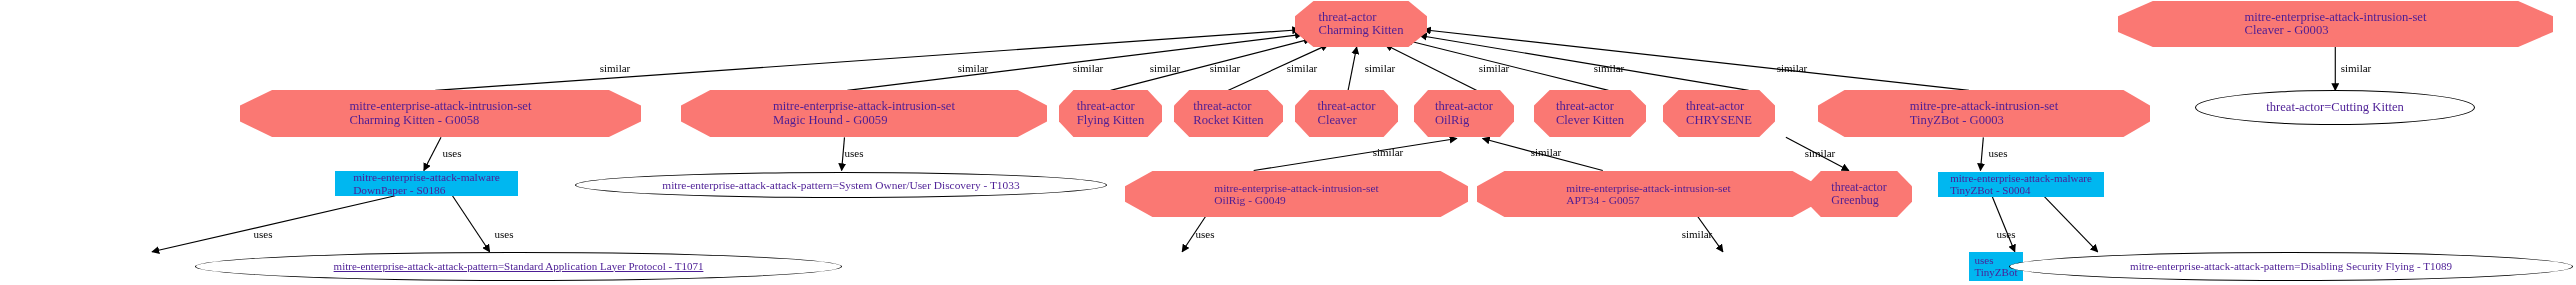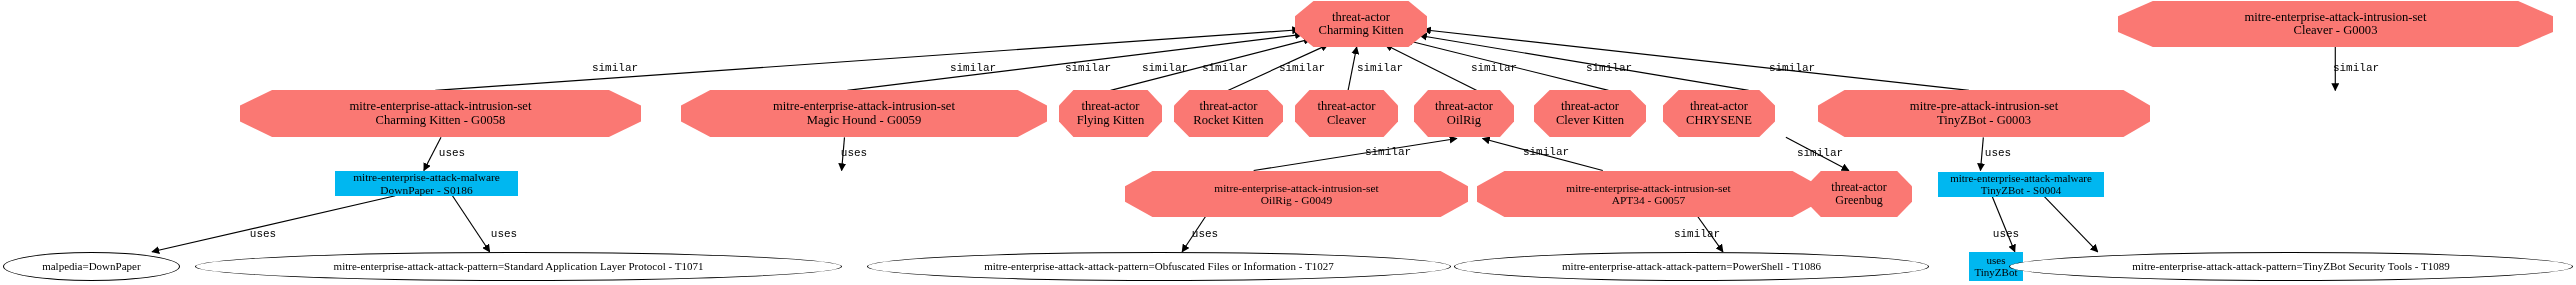--- a/index.html
+++ b/index.html
@@ -23,35 +23,35 @@
     height: 285px;
     pointer-events: none;
   }
   svg.edge-layer line, svg.edge-layer path.edge-line {
     stroke: #000000;
     stroke-width: 2;
     fill: none;
   }
   .edge-label {
     position: absolute;
-    font-family: Liberation Mono, monospace;
+    font-family: Liberation Serif, serif;
     font-size: 11px;
     color: #000000;
     white-space: nowrap;
     transform: translate(-50%, -50%);
     line-height: 1;
   }
   .node {
     position: absolute;
     box-sizing: border-box;
     display: flex;
     align-items: center;
     justify-content: center;
-    text-align: center;
-    color: #000000;
+    text-align: left;
+    color: #4c1d95;
     line-height: 1.08;
     white-space: pre-line;
   }
   .node-oct {
     background: #fa7873;
     clip-path: polygon(
       14% 0%, 86% 0%, 100% 33%, 100% 67%,
       86% 100%, 14% 100%, 0% 67%, 0% 33%);
   }
   .node-oct-wide {
@@ -190,26 +190,32 @@
   <div class="node node-oct" style="left:1663px; top:90px; width:112px; height:47px; font-size:12.6px;">
     <span class="node-label">threat-actor
 CHRYSENE</span>
   </div>
 
   <div class="node node-oct-wide" style="left:1818px; top:90px; width:332px; height:47px; font-size:12.6px;">
     <span class="node-label">mitre-pre-attack-intrusion-set
 TinyZBot - G0003</span>
   </div>
 
+  <div class="node node-ellipse" style="left:2195px; top:90px; width:280px; height:35px; font-size:12.6px;">
+    <span class="node-label">threat-actor=Cutting Kitten</span>
+  </div>
 
   <div class="node node-box" style="left:335px; top:171px; width:183px; height:25px; font-size:11.4px;">
     <span class="node-label">mitre-enterprise-attack-malware
 DownPaper - S0186</span>
   </div>
 
+  <div class="node node-ellipse" style="left:575px; top:172px; width:532px; height:26px; font-size:11.4px;">
+    <span class="node-label">mitre-enterprise-attack-attack-pattern=System Owner/User Discovery - T1033</span>
+  </div>
 
   <div class="node node-oct-wide" style="left:1125px; top:171px; width:343px; height:46px; font-size:11.4px;">
     <span class="node-label">mitre-enterprise-attack-intrusion-set
 OilRig - G0049</span>
   </div>
 
   <div class="node node-oct-wide" style="left:1477px; top:171px; width:343px; height:46px; font-size:11.4px;">
     <span class="node-label">mitre-enterprise-attack-intrusion-set
 APT34 - G0057</span>
   </div>
@@ -217,39 +223,30 @@
   <div class="node node-oct" style="left:1806px; top:171px; width:106px; height:46px; font-size:12px;">
     <span class="node-label">threat-actor
 Greenbug</span>
   </div>
 
   <div class="node node-box" style="left:1938px; top:172px; width:166px; height:25px; font-size:11px;">
     <span class="node-label">mitre-enterprise-attack-malware
 TinyZBot - S0004</span>
   </div>
 
-  <div class="node node-ellipse" style="left:2.9px; top:252px; width:177px; height:29px; font-size:11px;">
-    <span class="node-label">malpedia=DownPaper</span>
-  </div>
-
-  <div class="node node-ellipse" style="left:195px; top:252px; width:647px; height:29px; font-size:11px;">
+
+  <div class="node node-ellipse" style="left:195px; top:252px; width:647px; height:29px; font-size:11px;text-decoration:underline;">
     <span class="node-label">mitre-enterprise-attack-attack-pattern=Standard Application Layer Protocol - T1071</span>
   </div>
 
-  <div class="node node-ellipse" style="left:867px; top:252px; width:584px; height:29px; font-size:11px;">
-    <span class="node-label">mitre-enterprise-attack-attack-pattern=Obfuscated Files or Information - T1027</span>
-  </div>
-
-  <div class="node node-ellipse" style="left:1454px; top:252px; width:475px; height:29px; font-size:11px;">
-    <span class="node-label">mitre-enterprise-attack-attack-pattern=PowerShell - T1086</span>
-  </div>
+
 
   <div class="node node-box" style="left:1969px; top:252px; width:54px; height:29px; font-size:11px;">
     <span class="node-label">uses
 TinyZBot</span>
   </div>
 
   <div class="node node-ellipse" style="left:2009px; top:252px; width:564px; height:29px; font-size:11px;">
-    <span class="node-label">mitre-enterprise-attack-attack-pattern=TinyZBot Security Tools - T1089</span>
+    <span class="node-label">mitre-enterprise-attack-attack-pattern=Disabling Security Flying - T1089</span>
   </div>
 
 </div>
 
 
 </body></html>

